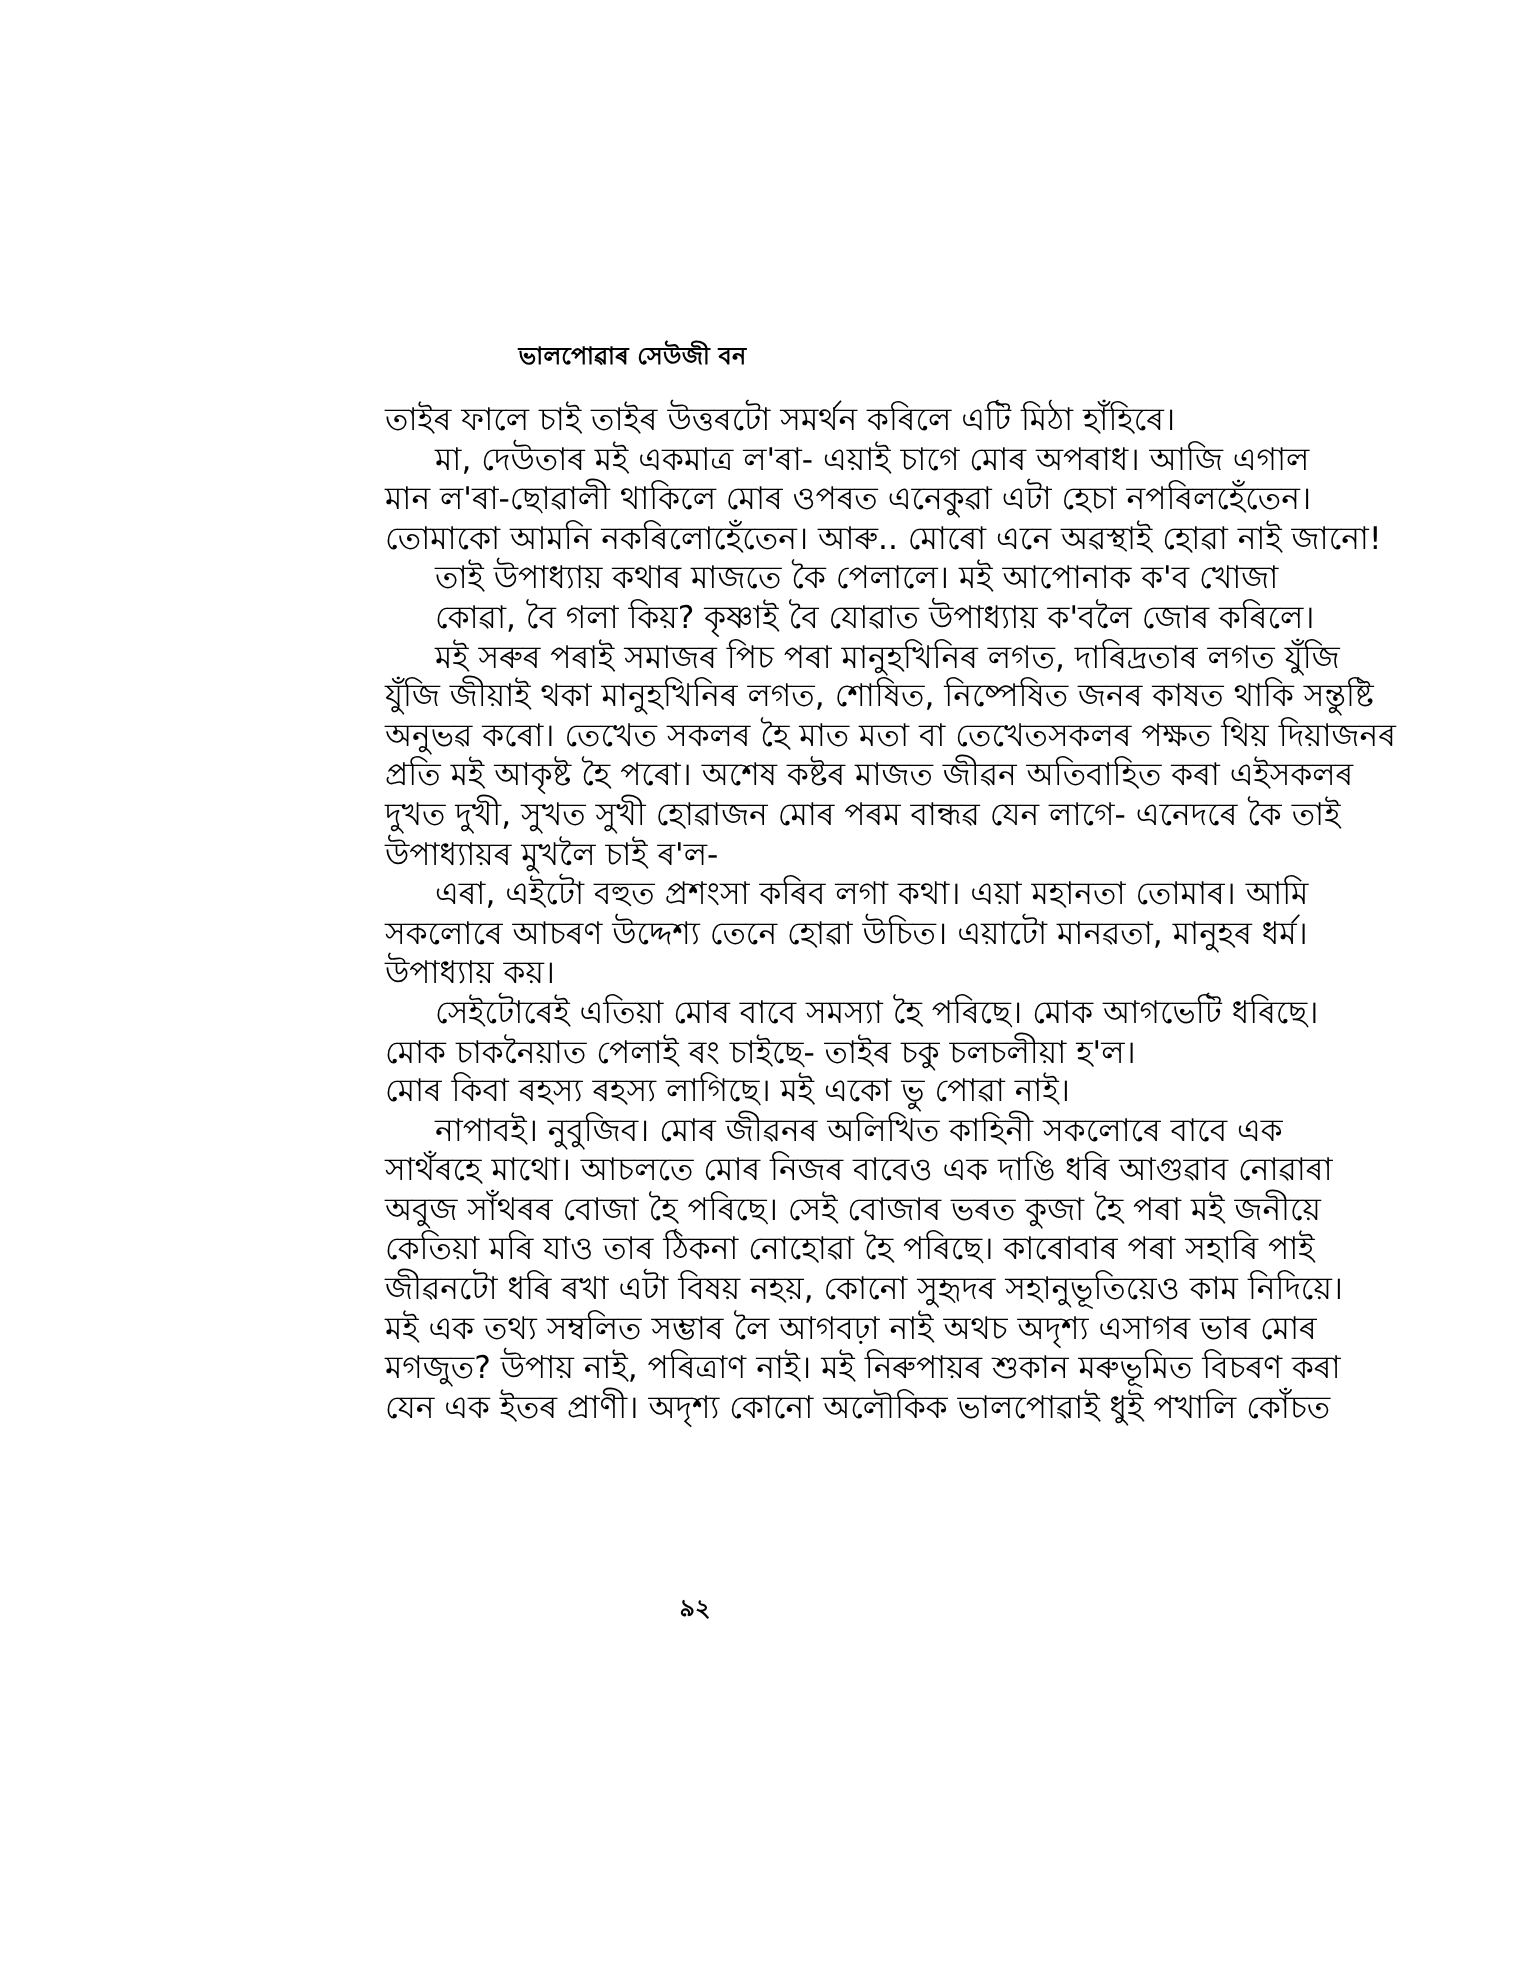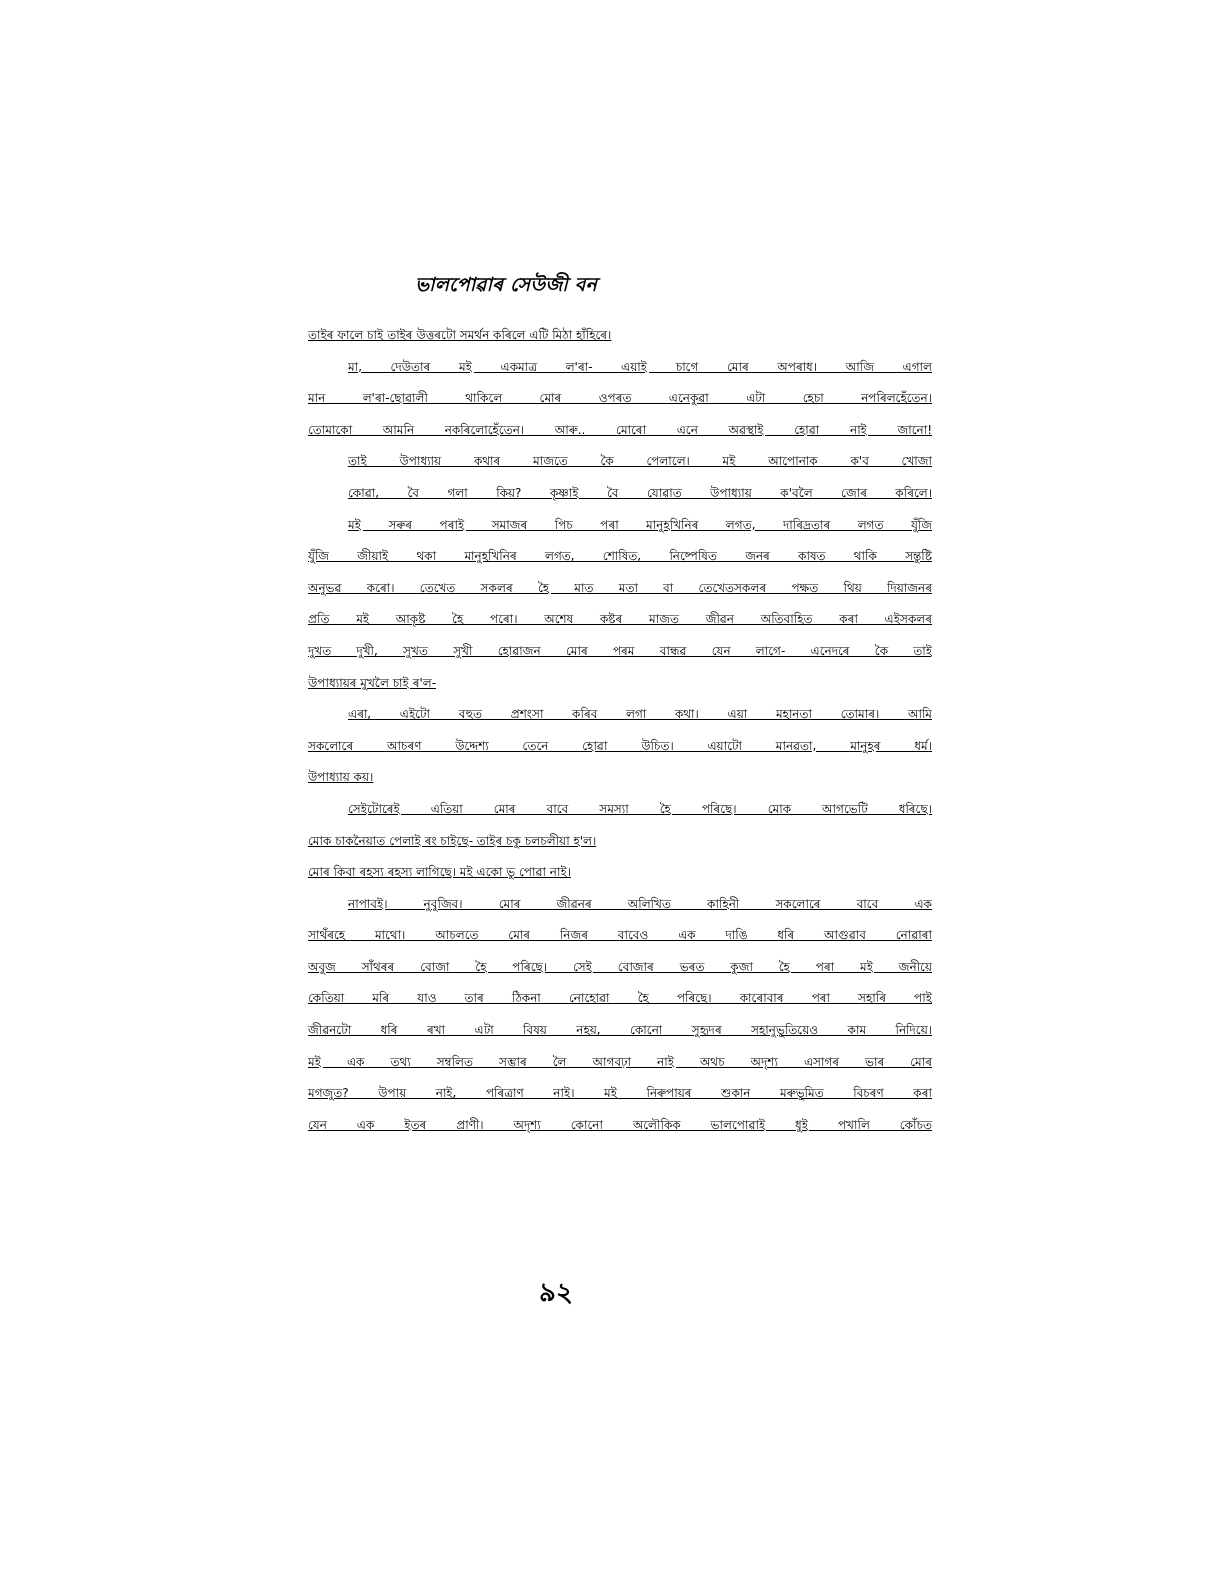--- a/index.html
+++ b/index.html
@@ -24,51 +24,49 @@
     }
     .running-header {
       position: absolute;
       top: 270px;
       left: 0;
       width: 1012px;
       text-align: center;
       font-size: 19px;
       font-weight: bold;
       letter-spacing: 0.2px;
-      font-style: italic;
     }
     .body-text {
       position: absolute;
       top: 320px;
       left: 308px;
       width: 624px;
     }
     .line {
       height: 31.6px;
       line-height: 31.6px;
-      font-size: 12px;
+      font-size: 25px;
       white-space: nowrap;
       text-align: justify;
       text-align-last: justify;
       overflow: visible;
-      text-decoration: underline;
     }
     .line.indent {
       padding-left: 40px;
     }
     .line.last {
       text-align-last: left;
     }
     .page-number {
       position: absolute;
       top: 1272px;
       left: 0;
       width: 1112px;
       text-align: center;
-      font-size: 26px;
+      font-size: 19px;
       font-weight: bold;
     }
   </style>
 </head>
 <body>
 
 <div class="page">
 
   <div class="running-header">ভালপোৱাৰ সেউজী বন</div>
 

